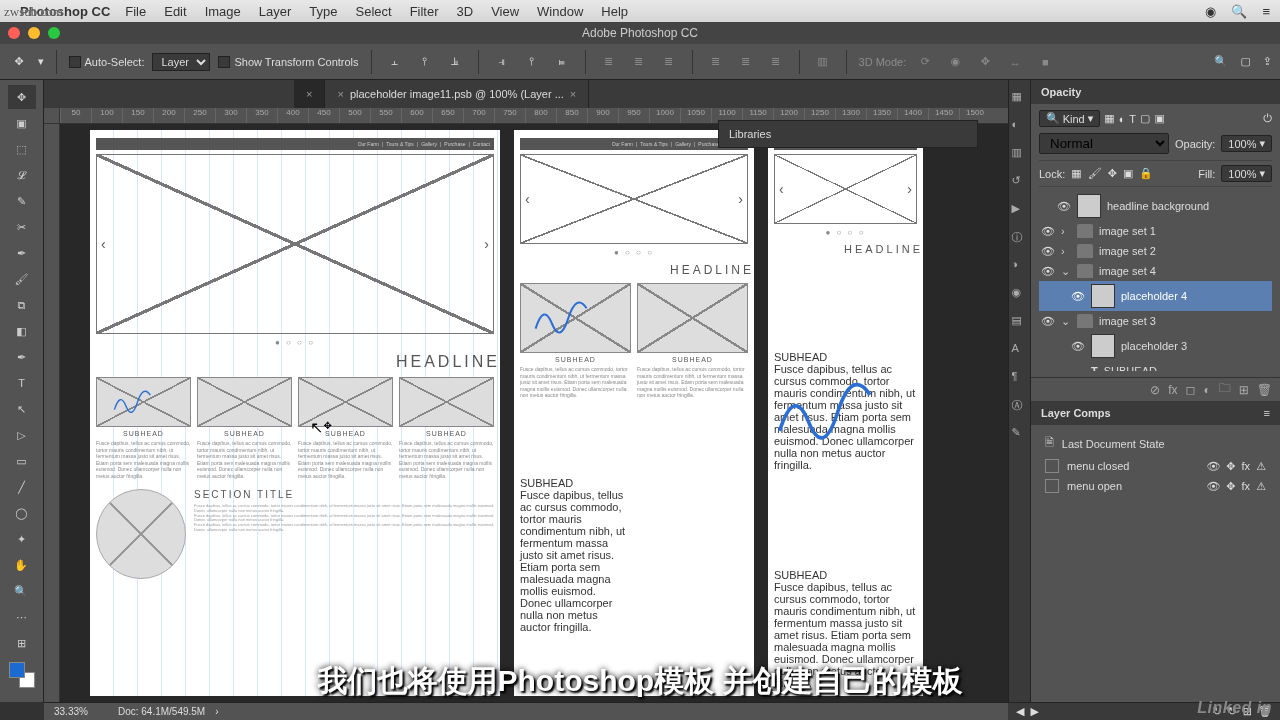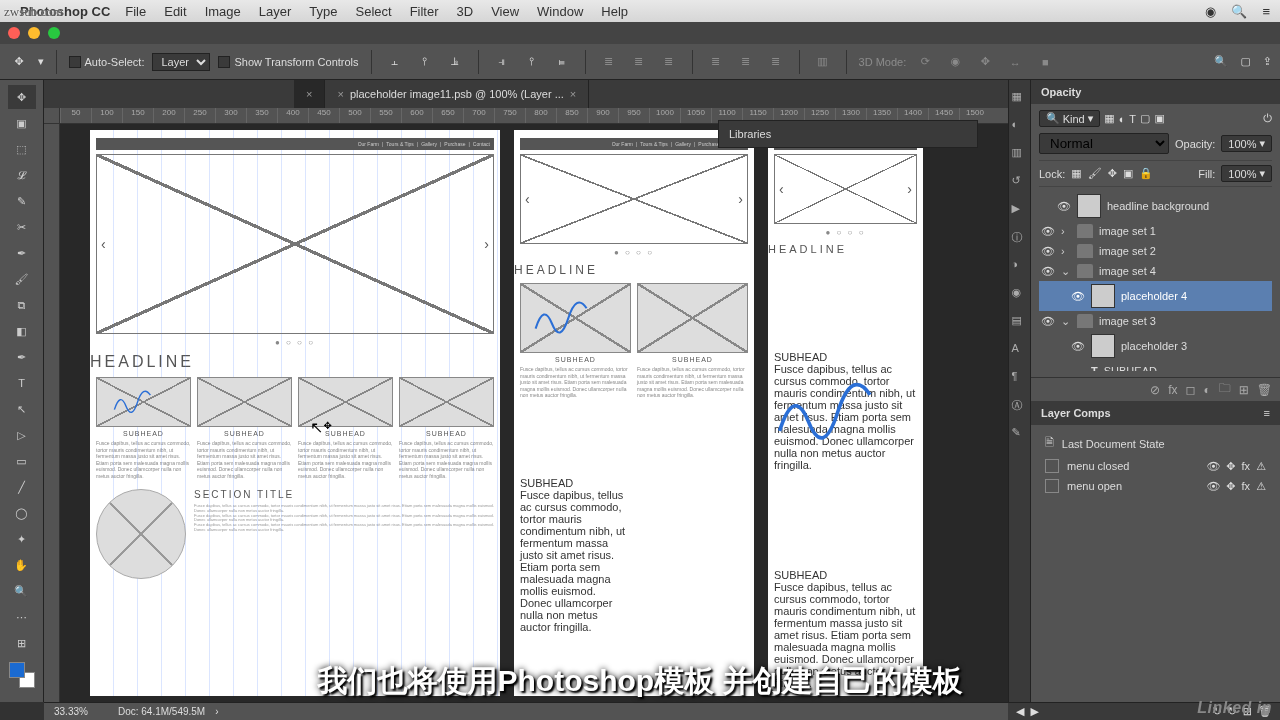--- a/index.html
+++ b/index.html
@@ -59,21 +59,21 @@
 .ab3 { width:155px; }
 
 .ab1::before{content:"";position:absolute;inset:0;background:repeating-linear-gradient(90deg,transparent 0 23px,#4b7fff33 23px 24px);}
 
 .navstrip{height:12px;background:#555;margin:8px 6px 4px;position:relative;font-size:5px;color:#ccc;display:flex;justify-content:flex-end;align-items:center;gap:3px;padding:0 4px;}
 .hero{margin:0 6px;height:180px;border:1px solid #777;position:relative;background:linear-gradient(to bottom right,transparent 49.5%,#777 49.5% 50.5%,transparent 50.5%),linear-gradient(to bottom left,transparent 49.5%,#777 49.5% 50.5%,transparent 50.5%);}
 .ab2 .hero{height:90px;} .ab3 .hero{height:70px;}
 .hero .arrow{position:absolute;top:50%;transform:translateY(-50%);font-size:14px;color:#555;}
 .hero .arrow.l{left:4px;} .hero .arrow.r{right:4px;}
 .dots{text-align:center;font-size:8px;color:#888;letter-spacing:2px;margin:4px 0;}
-.headline{text-align:left;font-size:16px;letter-spacing:3px;font-weight:300;color:#555;margin:6px 0;}
+.headline{text-align:right;font-size:16px;letter-spacing:3px;font-weight:300;color:#555;margin:6px 0;}
 .ab2 .headline{font-size:12px;} .ab3 .headline{font-size:11px;}
 .cols{display:flex;gap:6px;margin:0 6px;}
 .ab1 .cols .col{flex:1;}
 .col .imgbox{height:50px;border:1px solid #888;background:linear-gradient(to bottom right,transparent 49%,#888 49% 51%,transparent 51%),linear-gradient(to bottom left,transparent 49%,#888 49% 51%,transparent 51%),#ddd;position:relative;}
 .ab2 .col .imgbox{height:70px;}
 .scribble{position:absolute;left:5%;top:20%;width:70%;height:60%;}
 .col .sub{font-size:7px;text-align:center;letter-spacing:1px;color:#555;margin-top:3px;}
 .col .lorem{font-size:5px;line-height:1.3;color:#888;margin-top:3px;}
 .sect{display:flex;margin:10px 6px 0;gap:8px;}
 .sect .circ{width:90px;height:90px;border-radius:50%;background:#ddd;border:1px solid #aaa;position:relative;overflow:hidden;}
@@ -146,20 +146,21 @@
     <span>≡</span>
   </div>
 </div>
 
 <div class="titlebar">
   <div class="traffic">
     <span class="r"></span>
     <span class="y"></span>
     <span class="g"></span>
   </div>
+  <div class="title">Adobe Photoshop CC</div>
 </div>
 
 <div class="optbar">
   <div class="move-icon">✥</div>
   <span>▾</span>
   <div class="sep"></div>
   <label class="chk">
       <span class="chkbox"></span>
       <span>Auto-Select:</span>
     </label>

